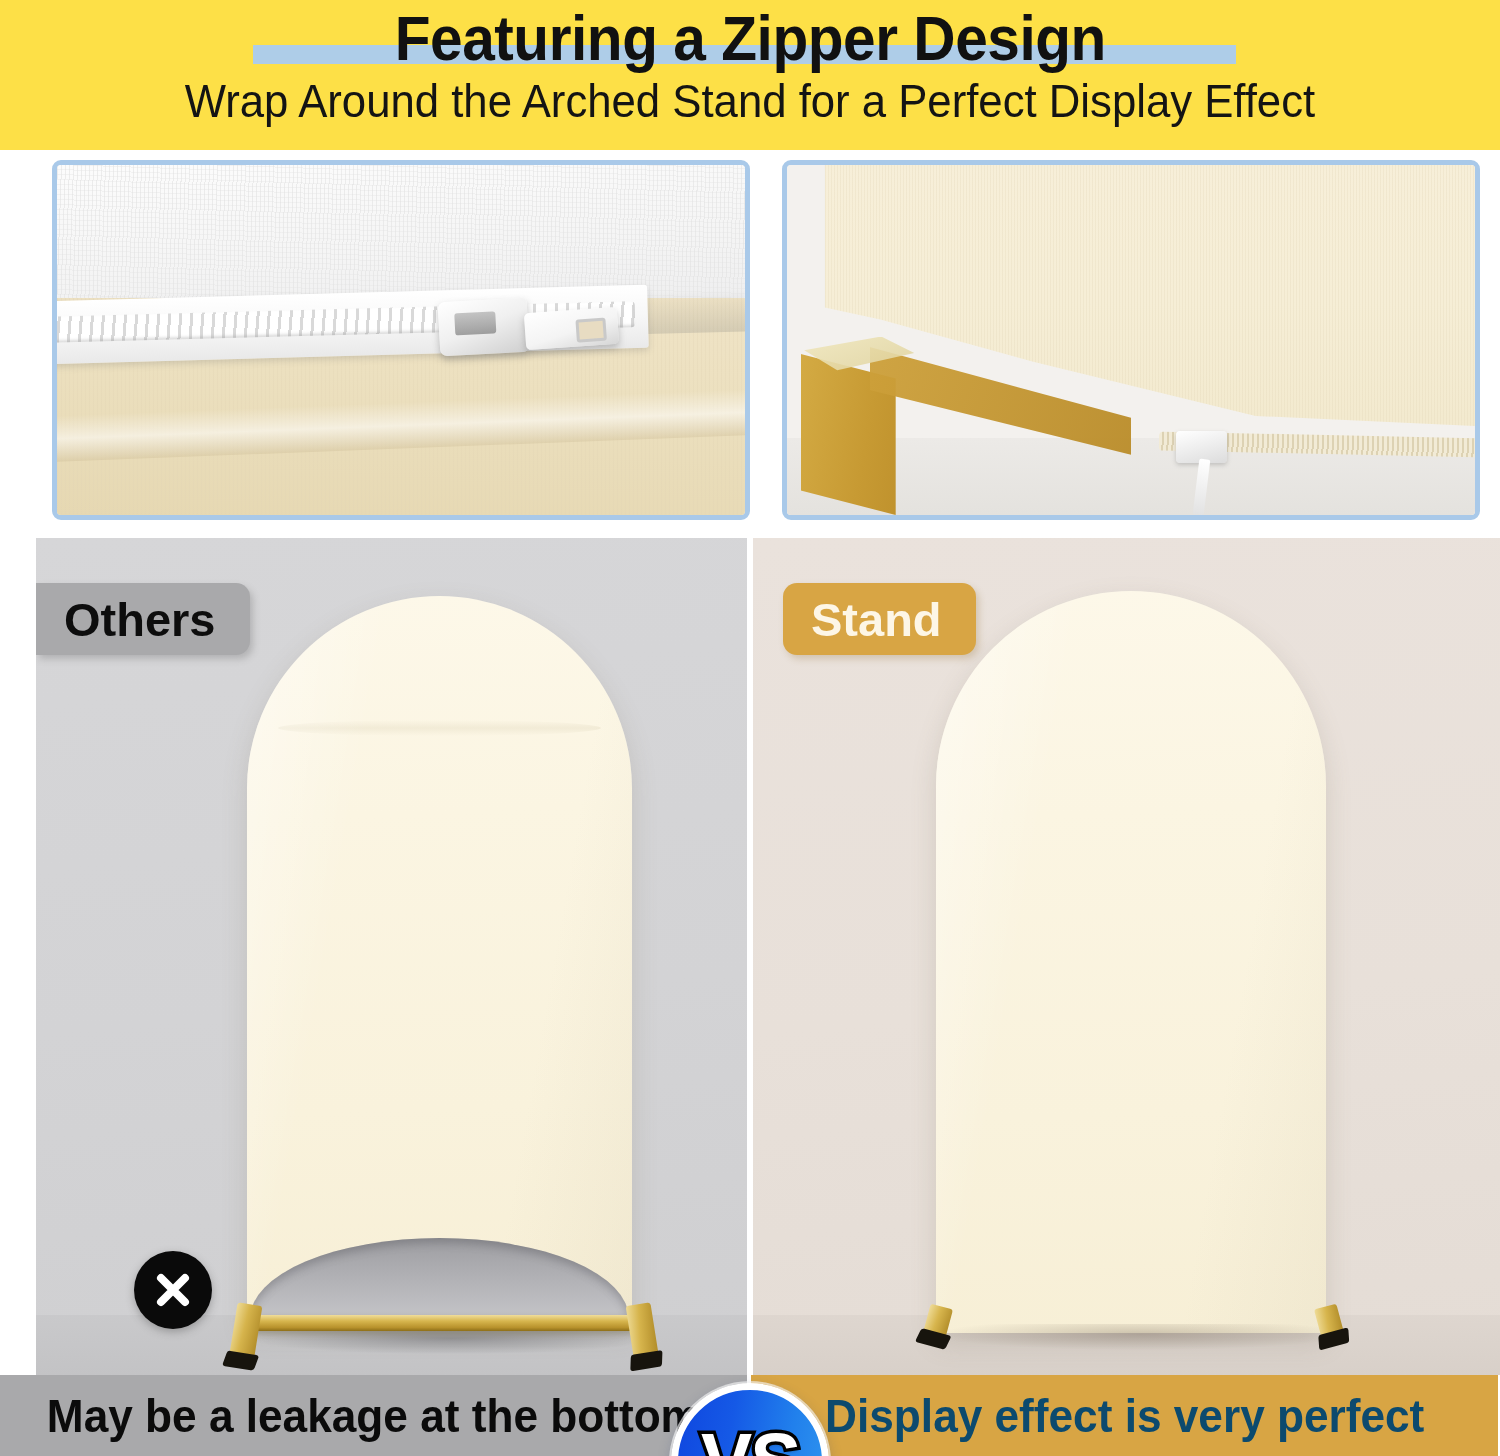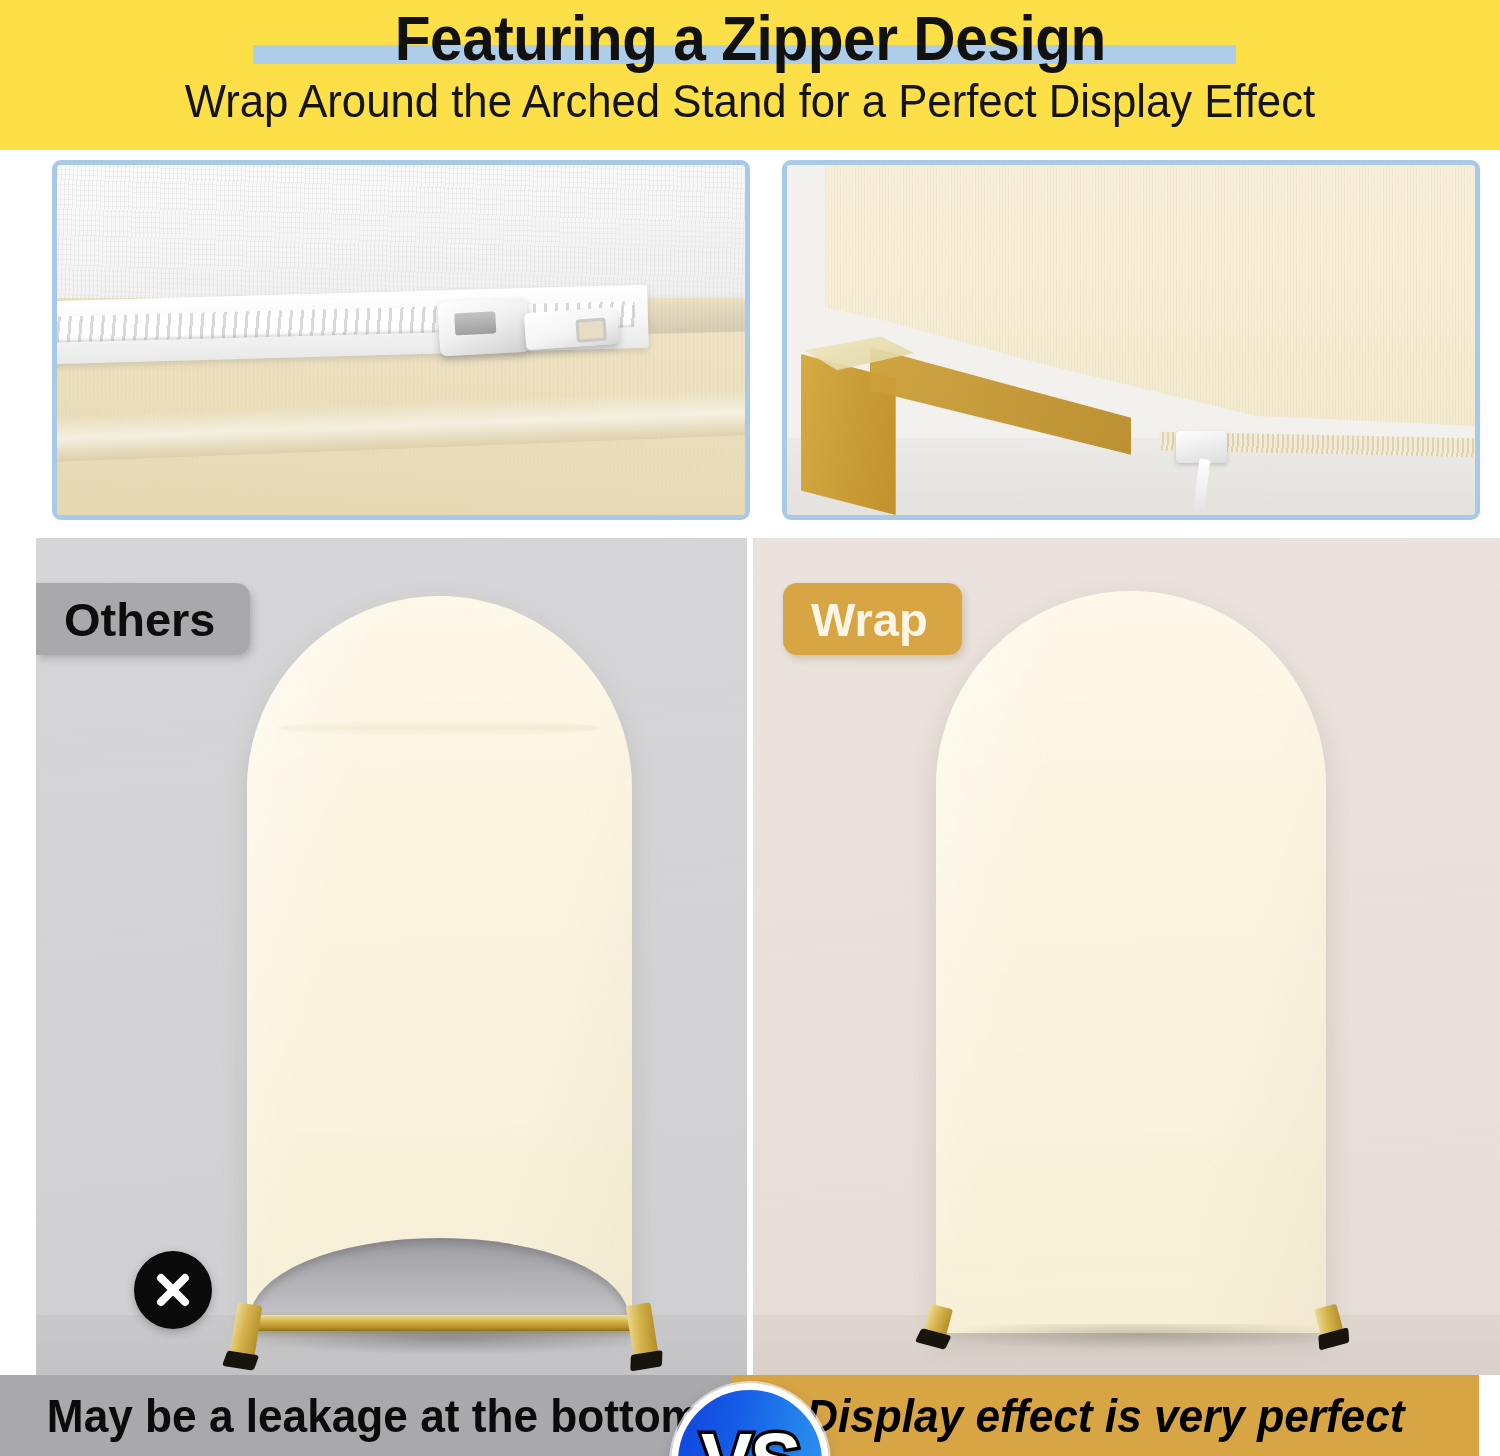--- a/index.html
+++ b/index.html
@@ -296,21 +296,21 @@
   .captions{position:absolute;left:0;top:1375px;width:1500px;height:81px;}
   .cap{
     position:absolute;top:0;height:81px;
     display:flex;align-items:center;justify-content:center;
     font-size:47px;font-weight:bold;
     transform-origin:center;
     line-height:1;
   }
   .cap span{transform:scaleX(0.94);white-space:nowrap;}
   .cap-left{left:0;width:747px;background:#a9a9ab;color:#0b0b0b;}
-  .cap-right{left:732px;width:747px;background:#d8a544;color:#000000;font-style:italic;}
+  .cap-right{left:751px;width:747px;background:#d8a544;color:#0c4a6e;}
 </style>
 </head>
 <body>
 
 <div class="header">
   <div class="title-hl"></div>
   <div class="title-wrap">
     <div class="title">Featuring a Zipper Design</div>
   </div>
   <div class="subtitle">Wrap Around the Arched Stand for a Perfect Display Effect</div>
@@ -374,21 +374,21 @@
 
     <div class="arch arch-right">
       <div class="arch-sheen"></div>
     </div>
 
     <div class="shadow-r"></div>
     <div class="foot-sm foot-r1"></div>
     <div class="foot-sm foot-r2"></div>
 
     <div class="badge badge-ours">
-      <span>Wrap</span>
+      <span>Stand</span>
     </div>
 
   </div>
 
   <div class="divider"></div>
 
   <div class="vs">
     <span class="vs-text">VS</span>
   </div>
 

